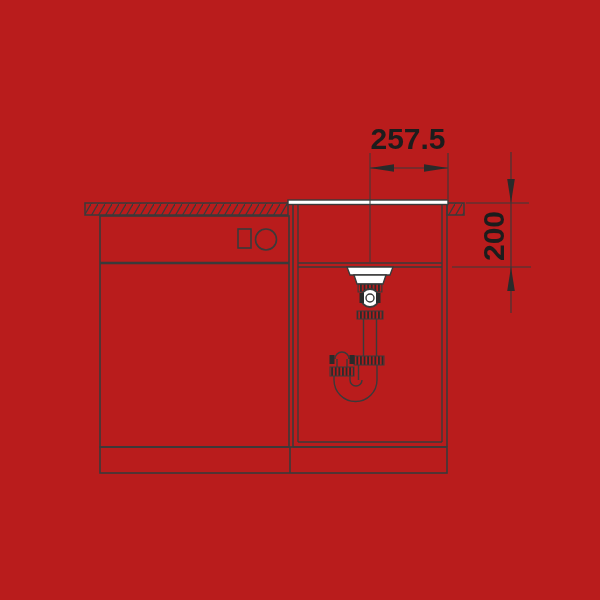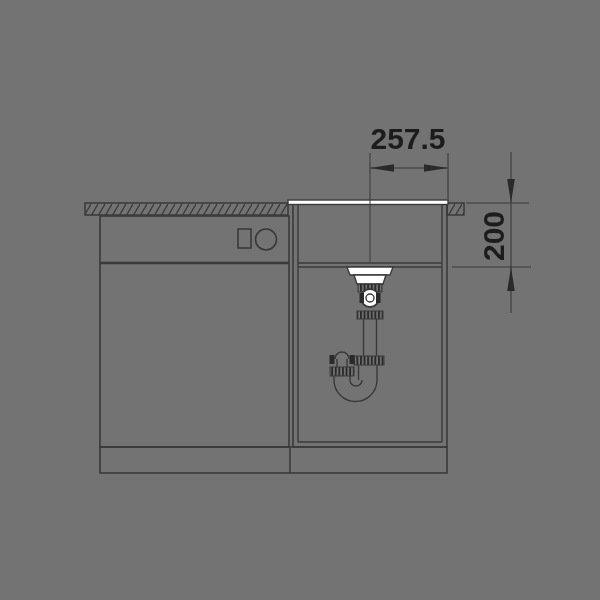--- a/index.html
+++ b/index.html
@@ -1,16 +1,16 @@
 <!DOCTYPE html>
 <html><head>
 <meta charset="utf-8">
 <style>
   html,body{margin:0;padding:0;background:#fff;}
-  .stage{position:relative;width:600px;height:600px;background:#737373;overflow:hidden;
+  .stage{position:relative;width:600px;height:600px;background:#b91c1c;overflow:hidden;
          font-family:"Liberation Sans", sans-serif;}
   svg{position:absolute;left:0;top:0;}
   text.dim{font-family:"Liberation Sans", sans-serif;font-weight:bold;font-size:30px;fill:#1c1c1c;}
 </style>
 </head>
 <body>
 
 <div class="stage">
 <svg viewBox="0 0 600 600" width="600" height="600">
   <defs>

